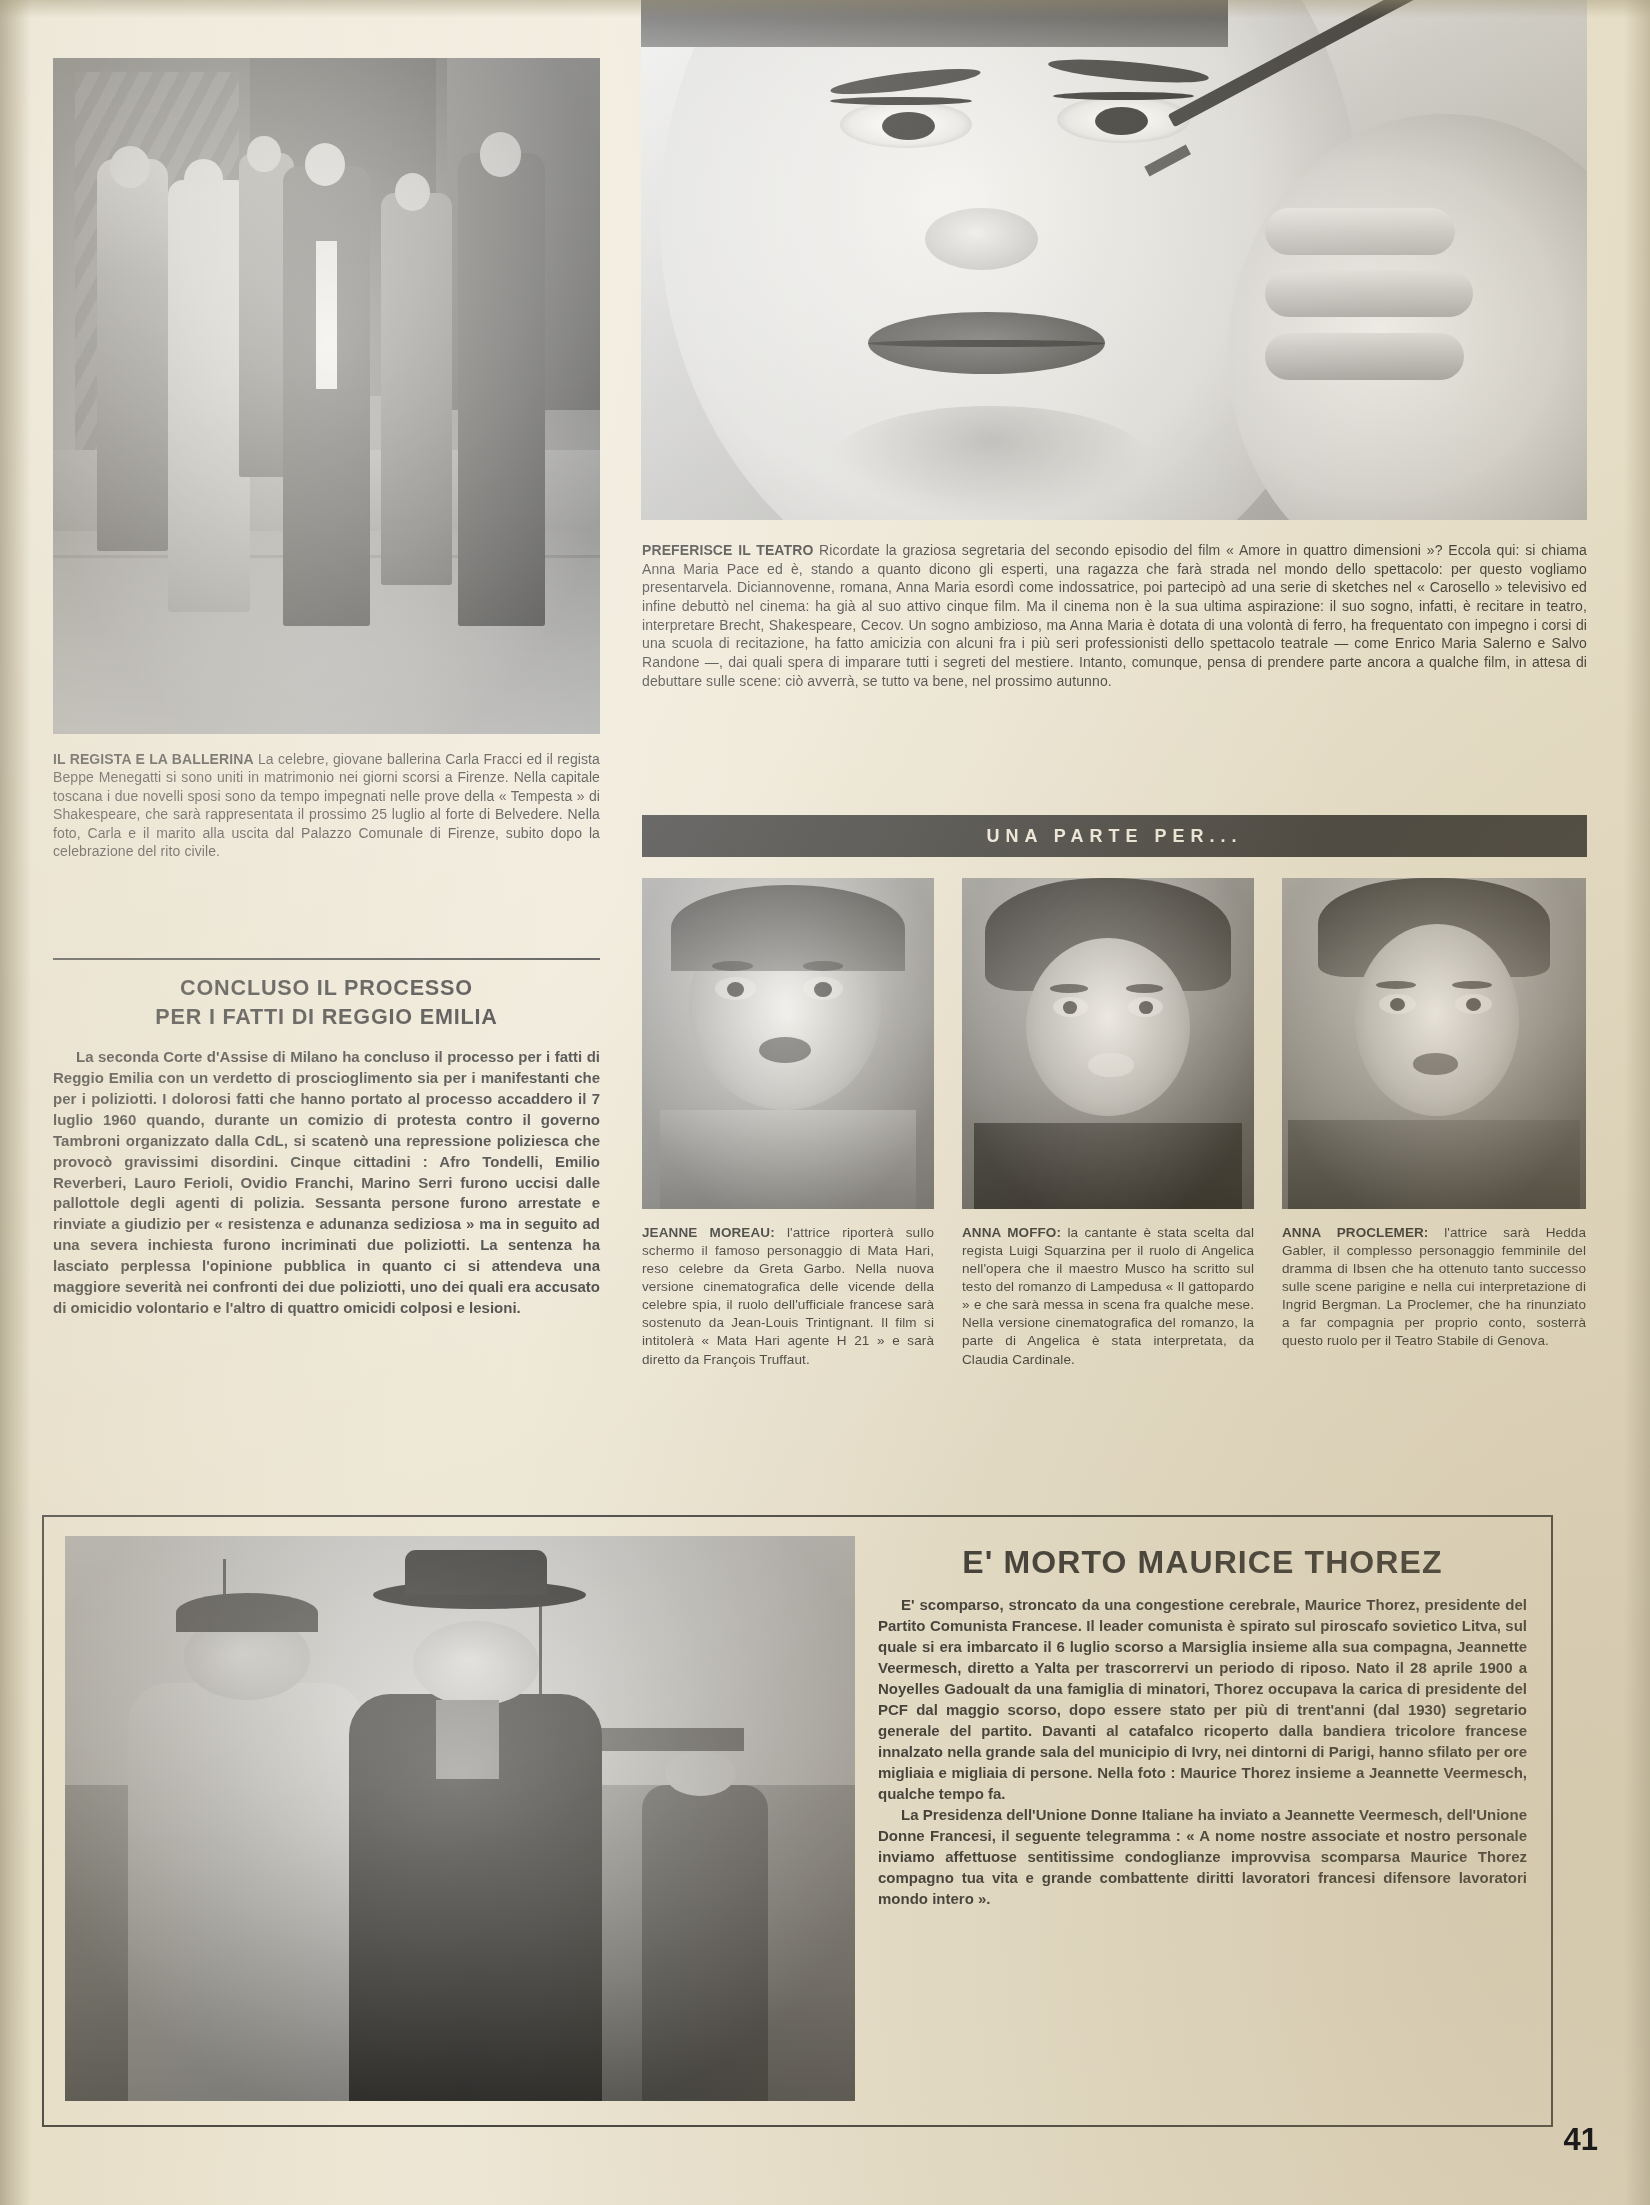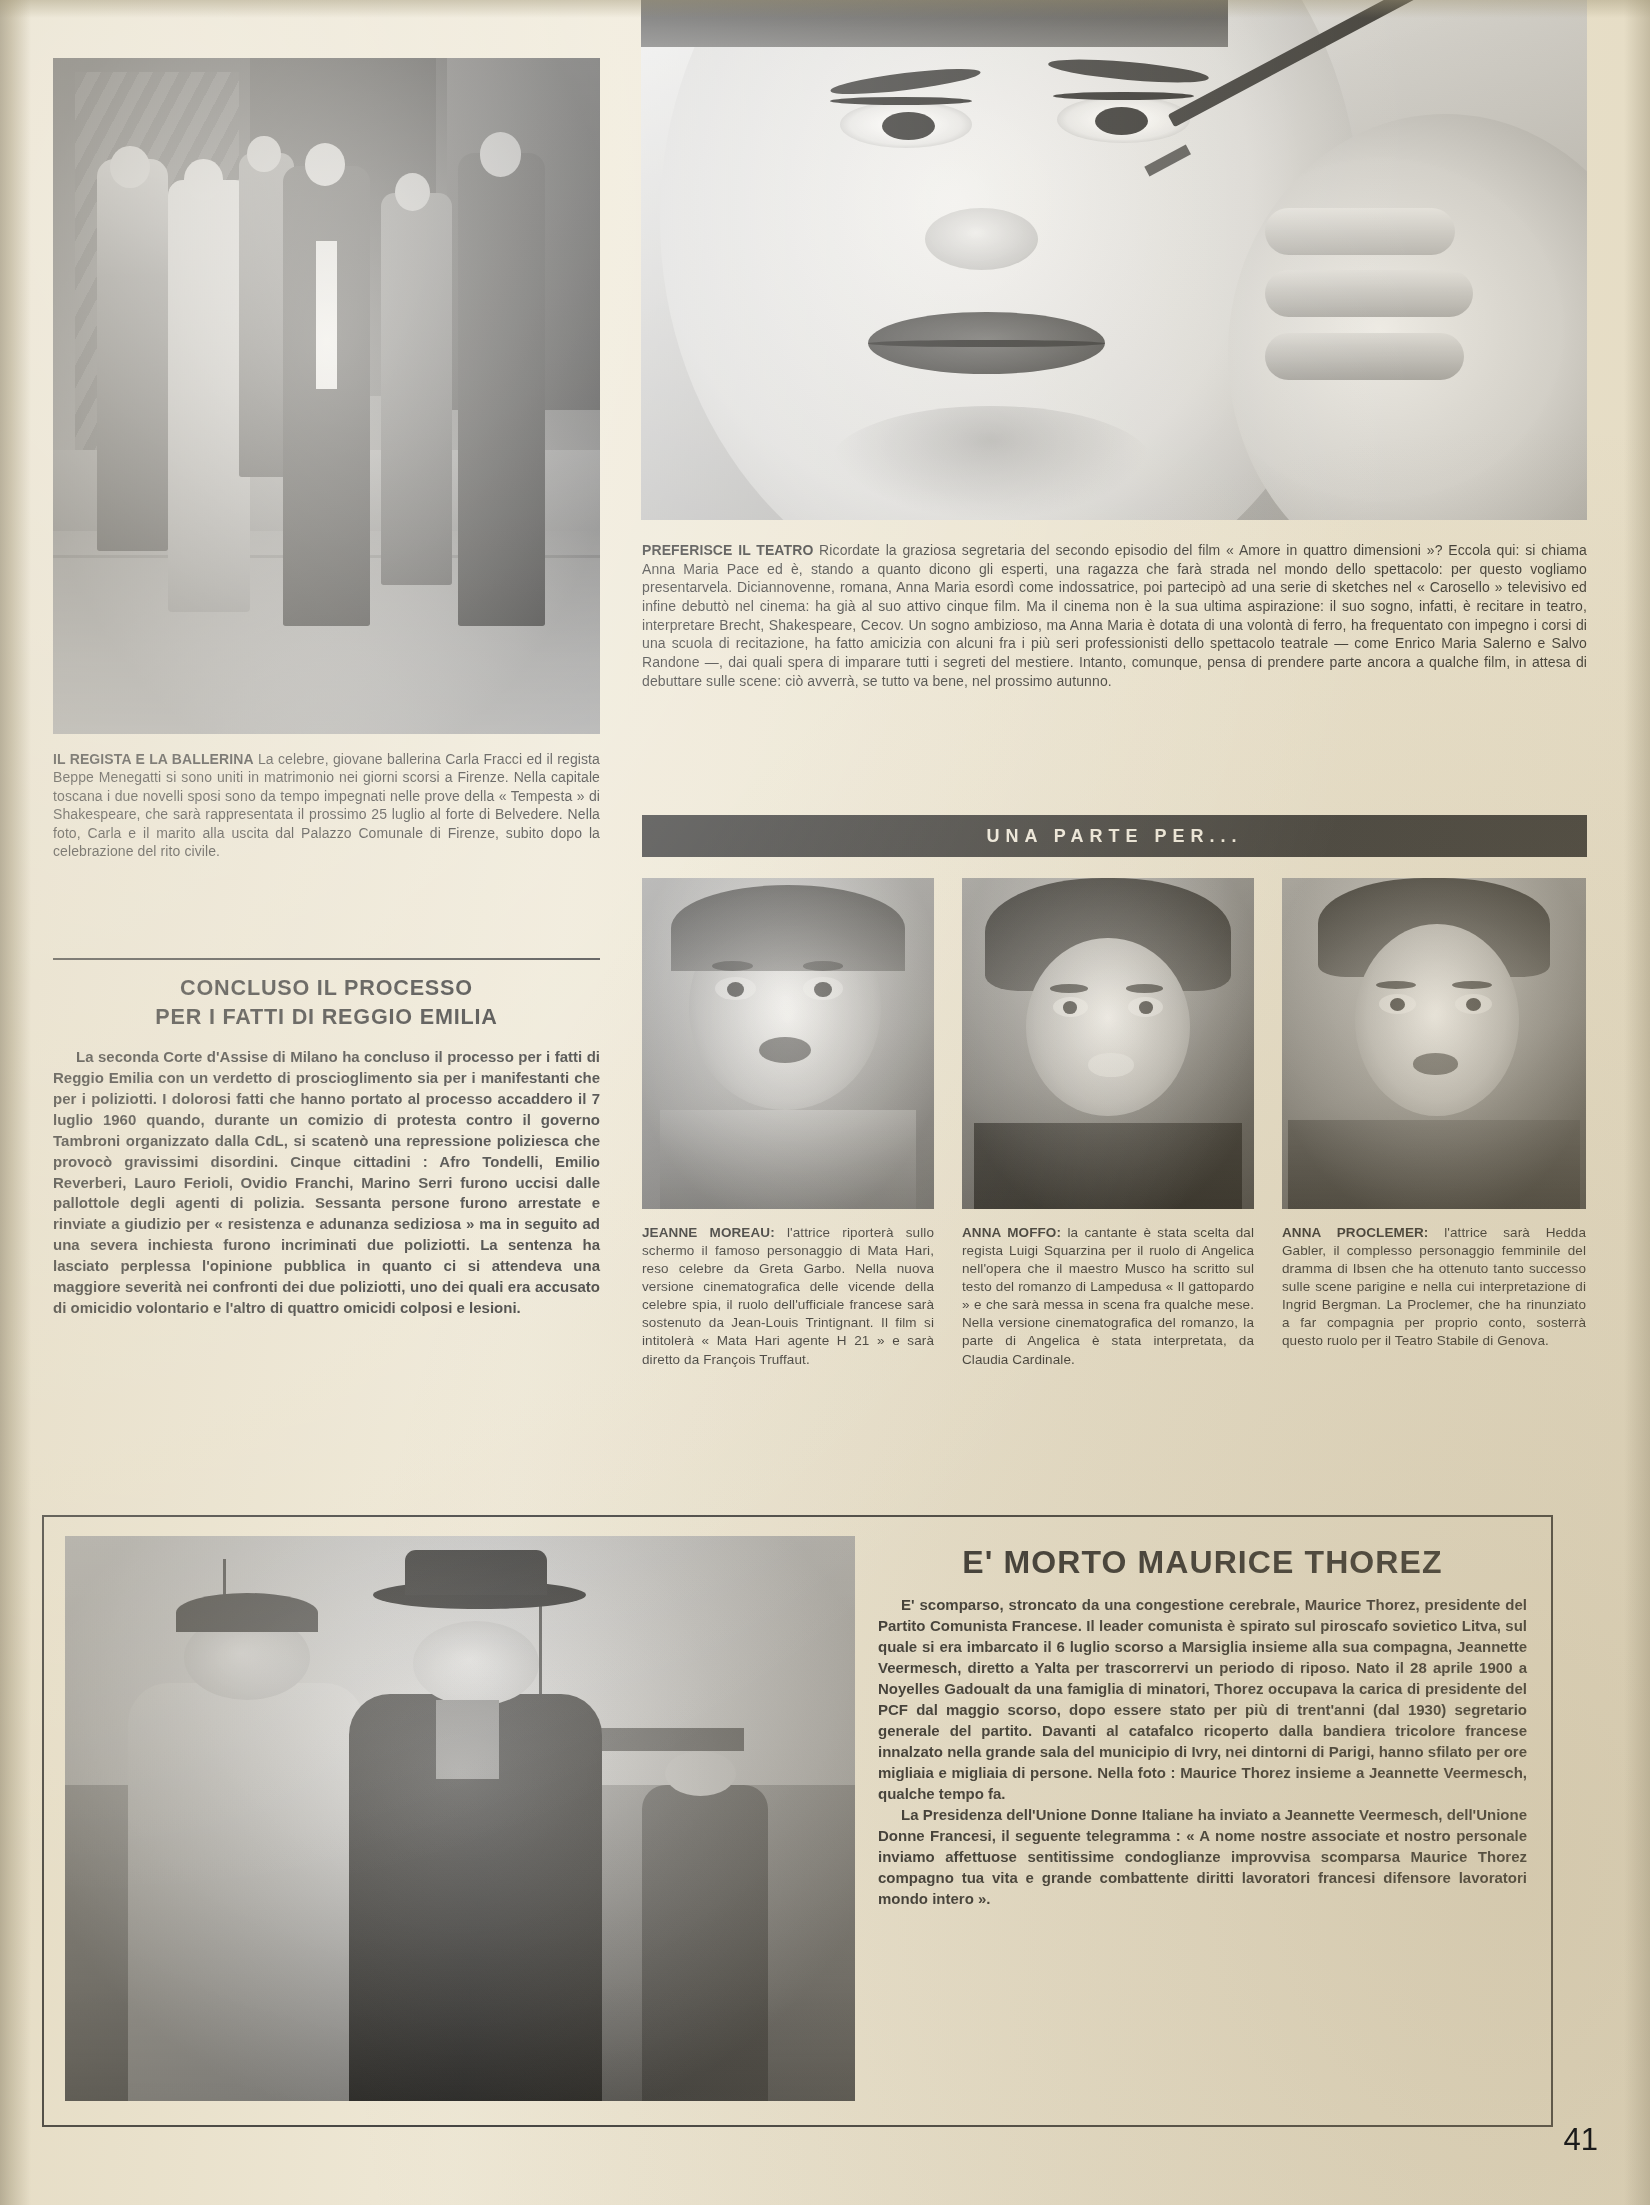--- a/index.html
+++ b/index.html
@@ -105,21 +105,21 @@
   }
 
   .framebox {
     position: absolute;
     border: 2px solid #2b2b2b;
     z-index: 1;
   }
 
   .pagenum {
     position: absolute;
-    font-weight: normal;
+    font-weight: bold;
     z-index: 5;
     margin-top: 8px;
   }
 
   .artbody {
     font-size: 14px;
     line-height: 1.345;
     text-align: justify;
   }
   .artbody p {

